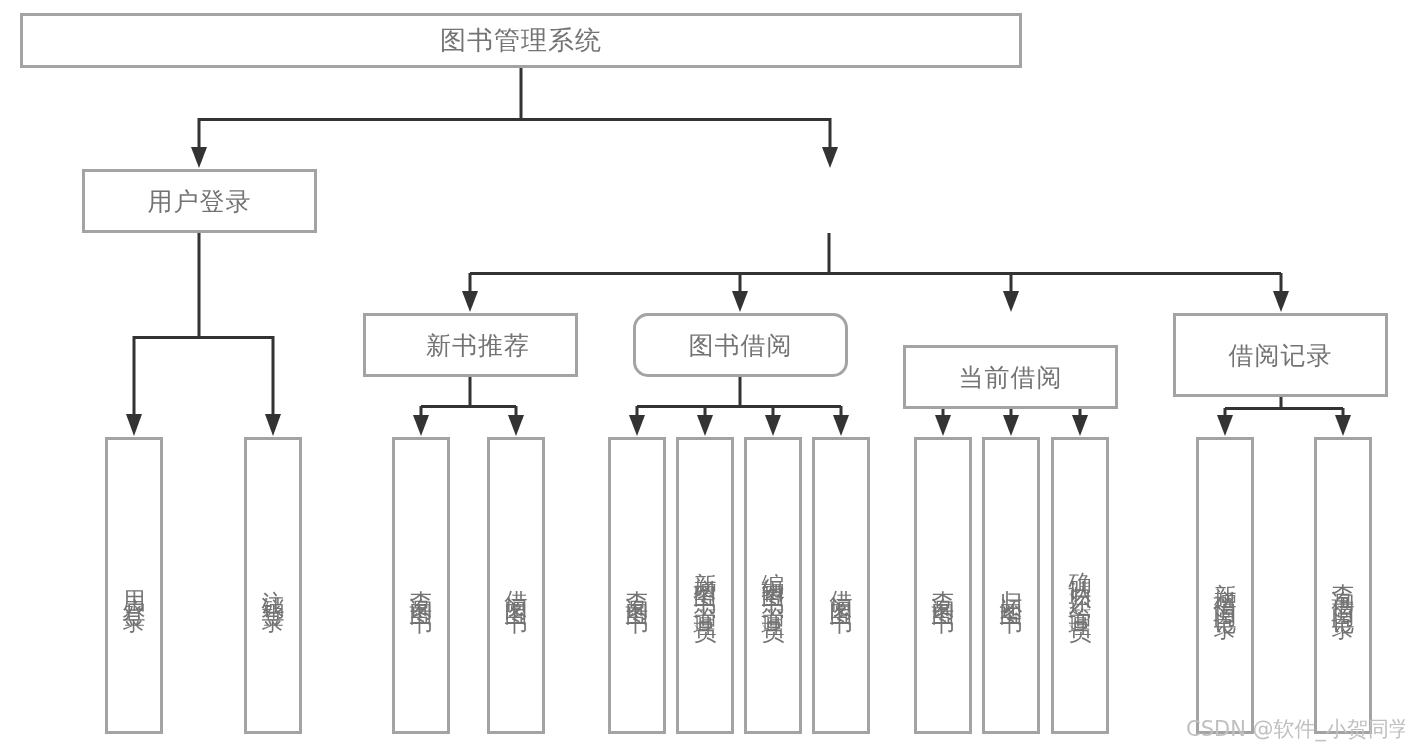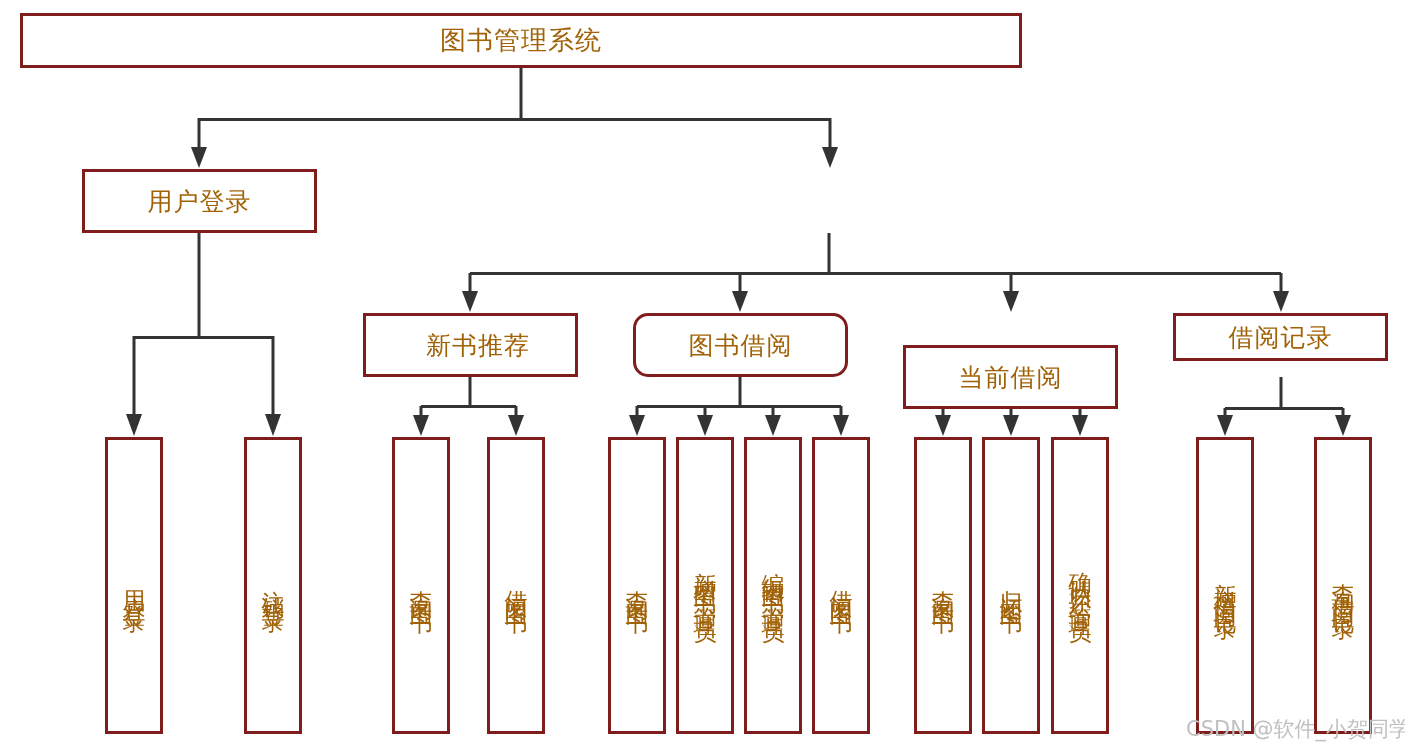--- a/index.html
+++ b/index.html
@@ -19,26 +19,26 @@
   .wires {
     position: absolute;
     left: 0; top: 0;
     width: 1405px; height: 747px;
     z-index: 1;
   }
   .node {
     position: absolute;
     box-sizing: border-box;
     background: #ffffff;
-    border: 3px solid #7f1d1d;
+    border: 3px solid #a3a3a3;
     display: flex;
     align-items: center;
     justify-content: center;
     z-index: 2;
-    color: #a16207;
+    color: #737373;
   }
   .node.h-label { font-size: 25px; letter-spacing: 1px; }
   .node.root-box { font-size: 26px; }
   .leaf {
     top: 437px;
     width: 58px;
     height: 297px;
   }
   .leaf .vtext {
     writing-mode: vertical-rl;
@@ -106,21 +106,21 @@
 
   <div class="node h-label" style="left:363px; top:313px; width:215px; height:64px;padding-left:15px;">
     <span>新书推荐</span>
   </div>
   <div class="node h-label" style="left:633px; top:313px; width:215px; height:64px;border-radius:15px;">
     <span>图书借阅</span>
   </div>
   <div class="node h-label" style="left:903px; top:313px; width:215px; height:64px;margin-top:32px;">
     <span>当前借阅</span>
   </div>
-  <div class="node h-label" style="left:1173px; top:313px; width:215px; height:48px;">
+  <div class="node h-label" style="left:1173px; top:313px; width:215px; height:84px;">
     <span>借阅记录</span>
   </div>
 
   <div class="node leaf" style="left:105px;">
     <span class="vtext">用户登录</span>
   </div>
   <div class="node leaf" style="left:244px;">
     <span class="vtext">注销登录</span>
   </div>
 

